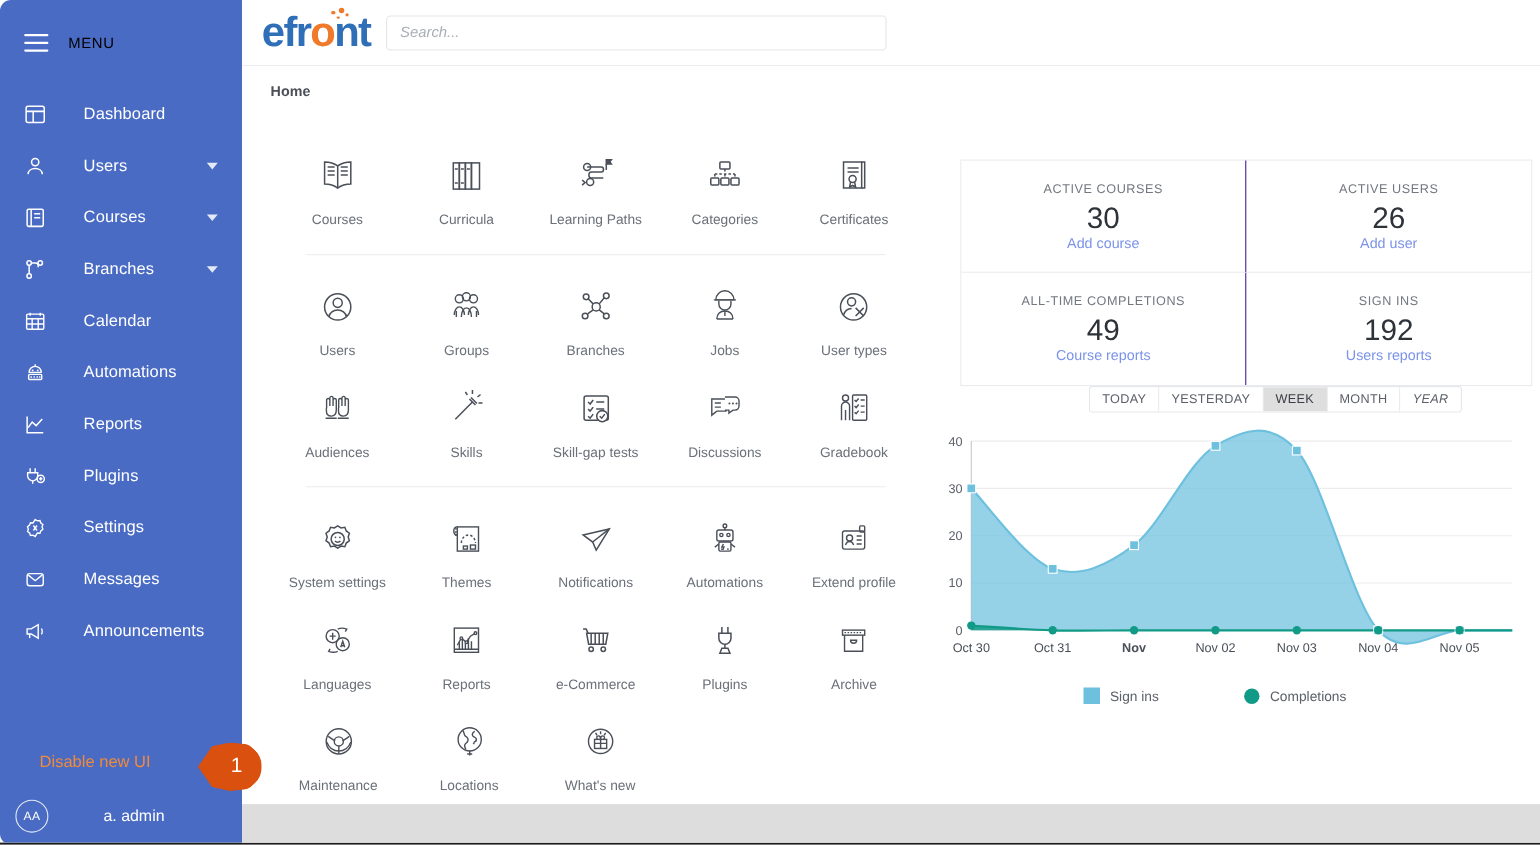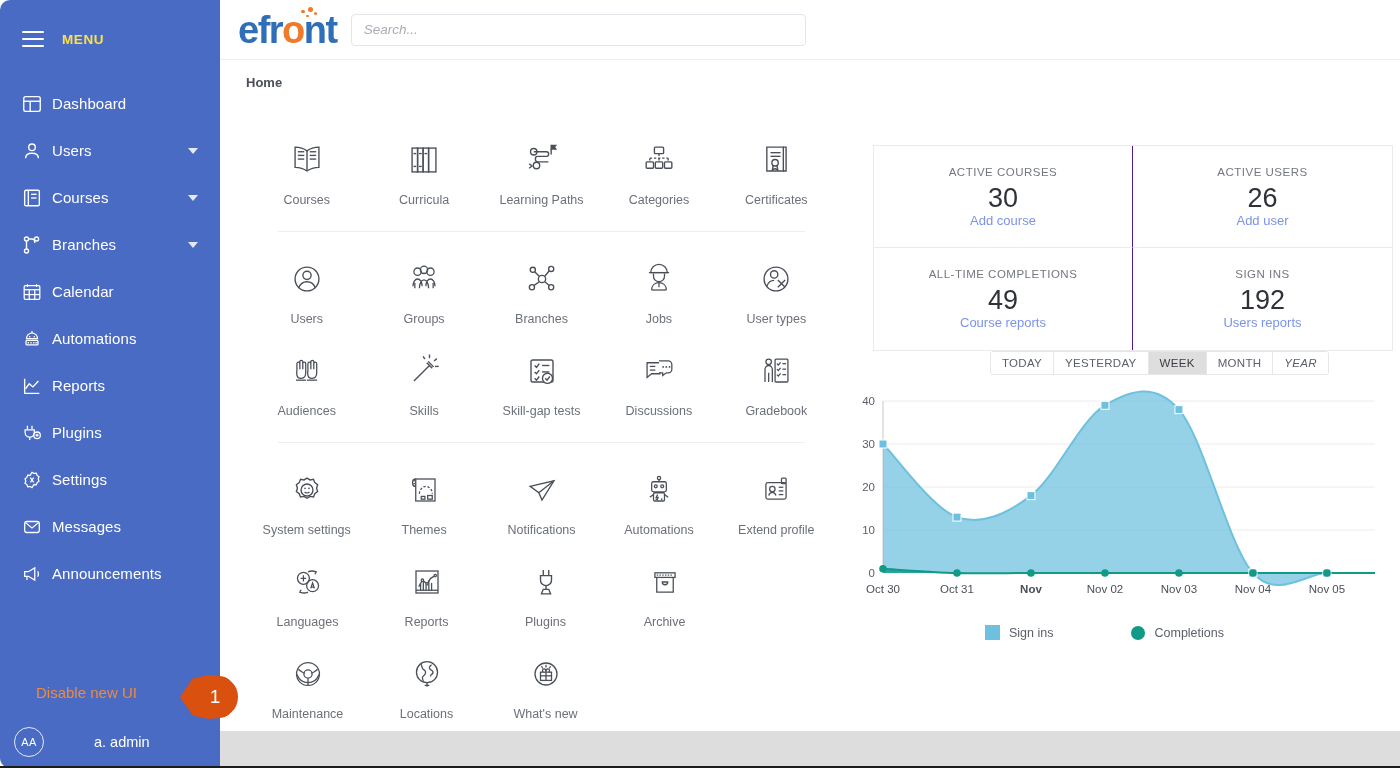--- a/index.html
+++ b/index.html
@@ -29,29 +29,29 @@
     overflow: visible;
   }
   .menu-head {
     display: flex; align-items: center;
     height: 78px; padding-left: 22px;
     gap: 18px;
   }
   .hamburger { width: 22px; display: flex; flex-direction: column; gap: 5px; }
   .hamburger i { display: block; height: 2px; background: #ffffff; border-radius: 1px; }
   .menu-label {
-    font-size: 13.5px; letter-spacing: 0.6px; color: #fde047; font-weight: 700;
+    font-size: 13.5px; letter-spacing: 0.6px; color: #000000; font-weight: 400;
   }
 
   .nav { margin-top: 2px; }
   .nav-item {
     position: relative;
     display: flex; align-items: center;
     height: 47px; padding-left: 20px;
-    gap: 8px; cursor: pointer;
+    gap: 32px; cursor: pointer;
   }
   .nav-item .ico { width: 24px; height: 24px; flex: 0 0 24px; display:flex; align-items:center; justify-content:center; }
   .nav-item .ico svg { width: 22px; height: 22px; display: block; }
   .nav-item .txt { font-size: 15px; color: #ffffff; letter-spacing: 0.1px; }
   .caret {
     position: absolute; right: 22px; top: 50%; transform: translateY(-50%);
     width: 0; height: 0;
     border-left: 5px solid transparent;
     border-right: 5px solid transparent;
     border-top: 6px solid rgba(255,255,255,0.85);
@@ -722,20 +722,35 @@
                     <line x1="23" y1="33" x2="23" y2="27"></line>
                     <line x1="26" y1="33" x2="26" y2="22"></line>
                     <line x1="29" y1="33" x2="29" y2="25"></line>
                     <polyline points="15,29 19,22 24,26 28,20 33,17"></polyline>
                     <circle cx="19" cy="22" r="1.3" fill="#fff"></circle>
                     <circle cx="24" cy="26" r="1.3" fill="#fff"></circle>
                     <circle cx="33" cy="17" r="1.3" fill="#fff"></circle>
                   </svg>
               </span>
               <span class="cap">Reports</span>
+            </div>
+            <div class="tile">
+              <span class="glyph">
+                <svg viewBox="0 0 48 48" fill="none" stroke="#4a4f58" stroke-width="1.5">
+                    <path d="M11 13h3l2 4"></path>
+                    <path d="M14.5 17h21l-2 11h-17z"></path>
+                    <line x1="19" y1="17" x2="19" y2="28"></line>
+                    <line x1="23" y1="17" x2="23" y2="28"></line>
+                    <line x1="27" y1="17" x2="27" y2="28"></line>
+                    <line x1="31" y1="17" x2="31" y2="28"></line>
+                    <circle cx="19" cy="33" r="2.2"></circle>
+                    <circle cx="31" cy="33" r="2.2"></circle>
+                  </svg>
+              </span>
+              <span class="cap">e-Commerce</span>
             </div>
             <div class="tile">
               <span class="glyph">
                 <svg viewBox="0 0 48 48" fill="none" stroke="#4a4f58" stroke-width="1.5">
                     <line x1="21" y1="11" x2="21" y2="17"></line>
                     <line x1="27" y1="11" x2="27" y2="17"></line>
                     <path d="M18 17h12v5a6 6 0 0 1-12 0z"></path>
                     <line x1="24" y1="28" x2="24" y2="32"></line>
                     <path d="M19 37l2-5h6l2 5z"></path>
                   </svg>

